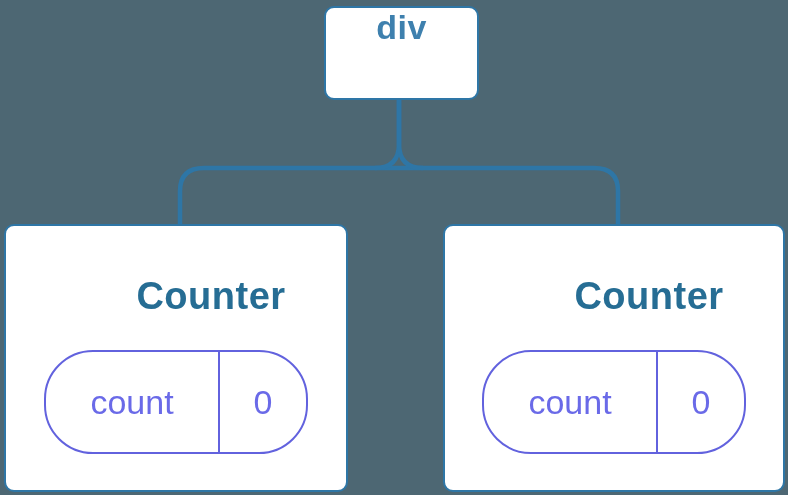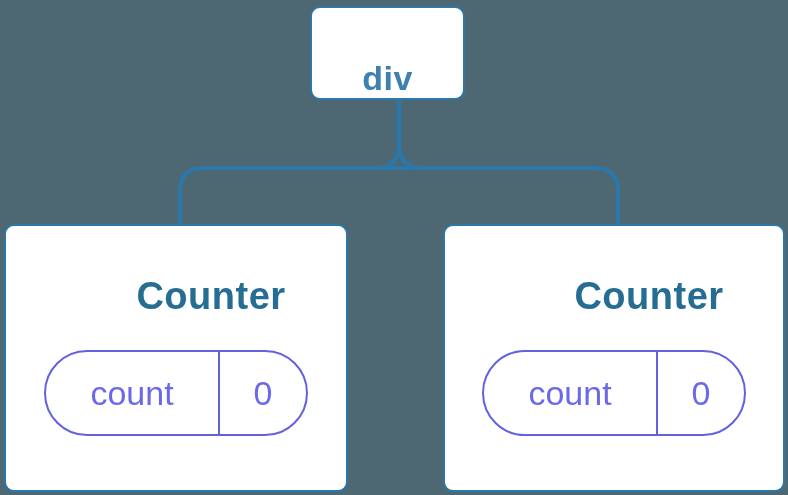--- a/index.html
+++ b/index.html
@@ -23,26 +23,26 @@
   }
   .node {
     position: absolute;
     background: #FFFFFF;
     border: 2.5px solid #2E76A6;
     border-radius: 10px;
     box-sizing: border-box;
     z-index: 1;
   }
   .root-node {
-    left: 310px;
+    left: 324px;
     top: 6px;
     width: 155px;
     height: 94px;
     display: flex;
-    align-items: flex-end;
+    align-items: flex-start;
     justify-content: center;
   }
   .root-label {
     color: #3E80AE;
     font-size: 34px;
     font-weight: 600;
     letter-spacing: 0.5px;
   }
   .card {
     top: 224px;
@@ -61,21 +61,21 @@
     font-weight: 600;
     letter-spacing: 0.5px;
     padding-left: 35px;
   }
   .pill {
     position: absolute;
     top: 124px;
     left: 50%;
     transform: translateX(-50%);
     width: 264px;
-    height: 86px;
+    height: 104px;
     border: 2px solid #6262DE;
     border-radius: 49px;
     box-sizing: border-box;
     display: flex;
     align-items: stretch;
     overflow: hidden;
   }
   .pill-key {
     width: 172px;
     display: flex;

